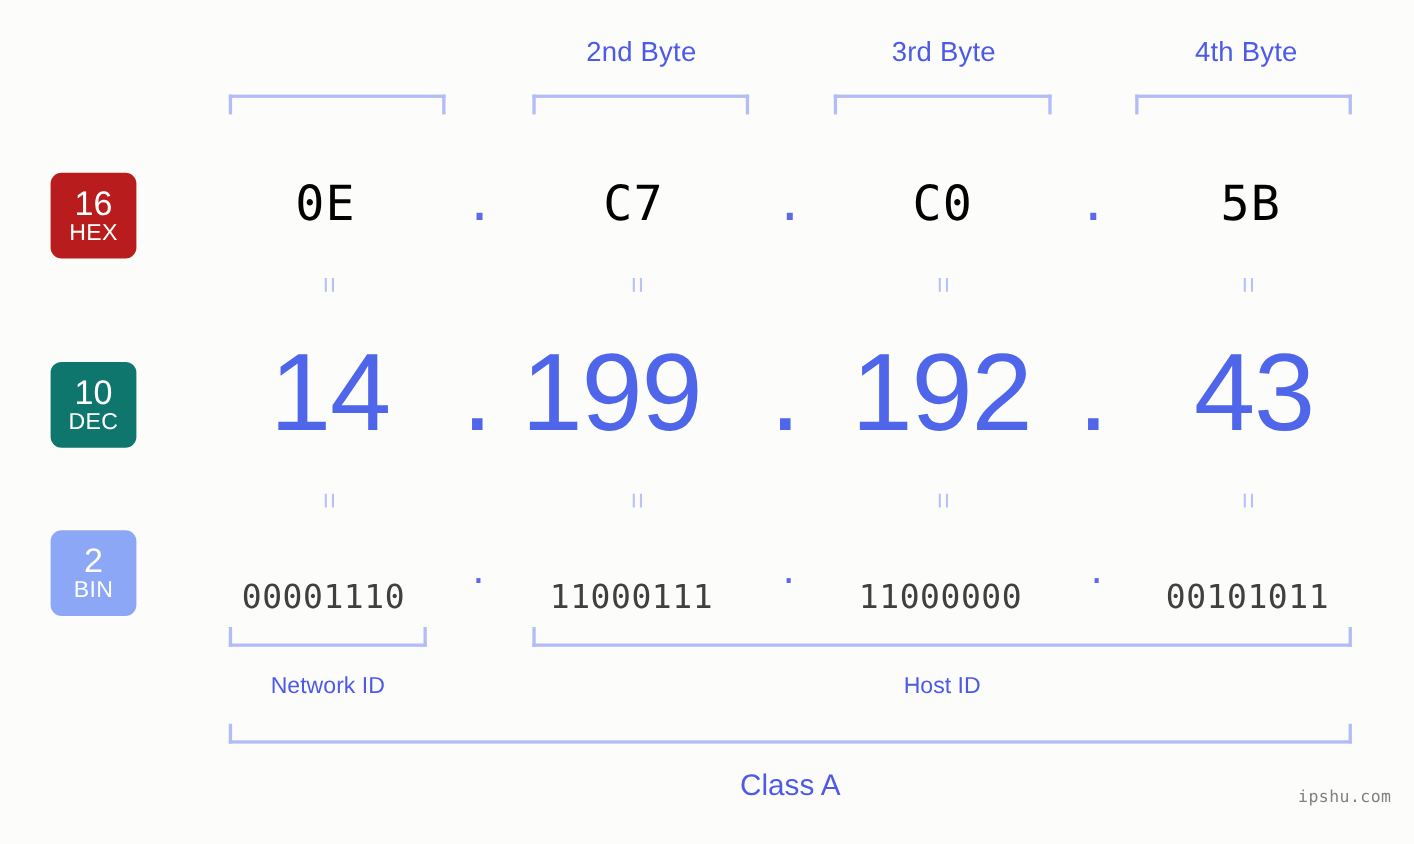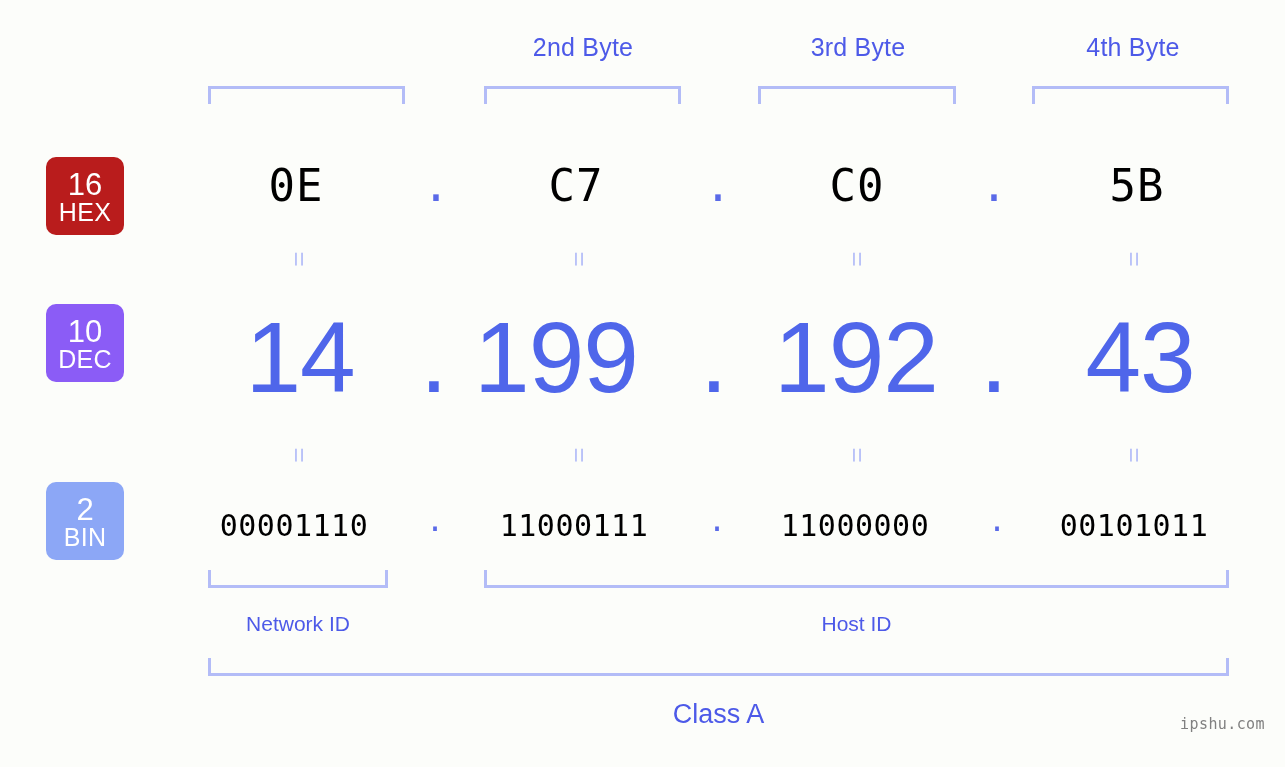--- a/index.html
+++ b/index.html
@@ -55,27 +55,27 @@
     align-items: center;
     justify-content: center;
     box-sizing: border-box;
   }
   .badge .base {
     font-size: 31px;
     line-height: 32px;
     font-weight: 400;
   }
   .badge .name {
-    font-size: 25px;
+    font-size: 21px;
     line-height: 22px;
     font-weight: 400;
     letter-spacing: 0.3px;
   }
   #badge-hex { top: 157px; background: #b91c1c; }
-  #badge-dec { top: 304px; background: #8b5cf6; }
+  #badge-dec { top: 329px; background: #0f766e; }
   #badge-bin { top: 482px; background: #8ca7f6; }
 
   
   .value-cell {
     position: absolute;
     text-align: center;
     white-space: nowrap;
   }
 
   
@@ -113,26 +113,26 @@
     top: 296px;
     width: 44px;
     font-size: 100px;
     line-height: 122px;
     color: #4f66ea;
     text-align: center;
   }
 
   
   .bin-row .value-cell {
-    top: 500px;
+    top: 518px;
     width: 240px;
     font-family: "DejaVu Sans Mono", monospace;
     font-size: 30px;
     line-height: 52px;
-    color: #000000;
+    color: #404040;
     letter-spacing: 0.5px;
   }
   .bin-row .dot {
     position: absolute;
     top: 495px;
     width: 40px;
     font-family: "DejaVu Sans Mono", monospace;
     font-size: 30px;
     line-height: 52px;
     color: #5a6ae8;

